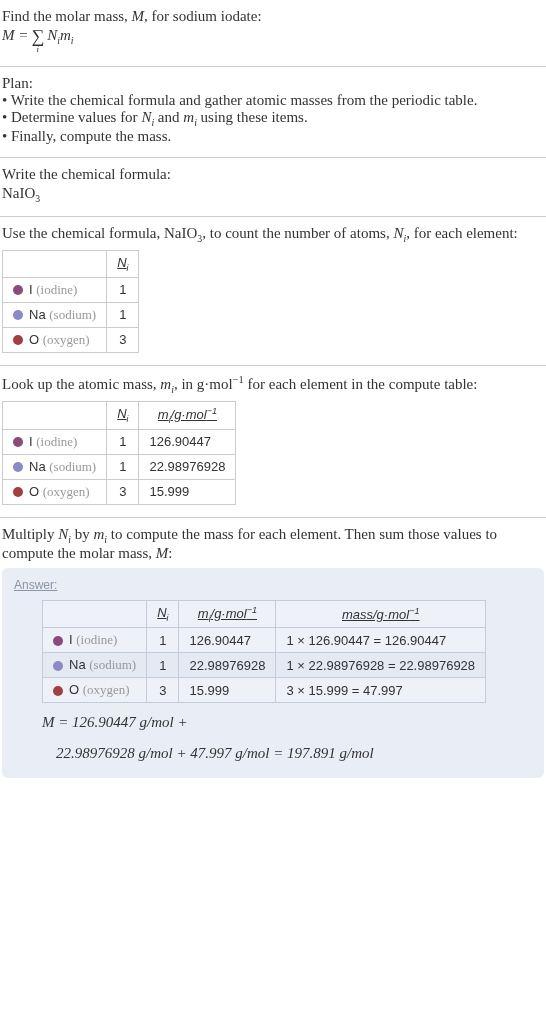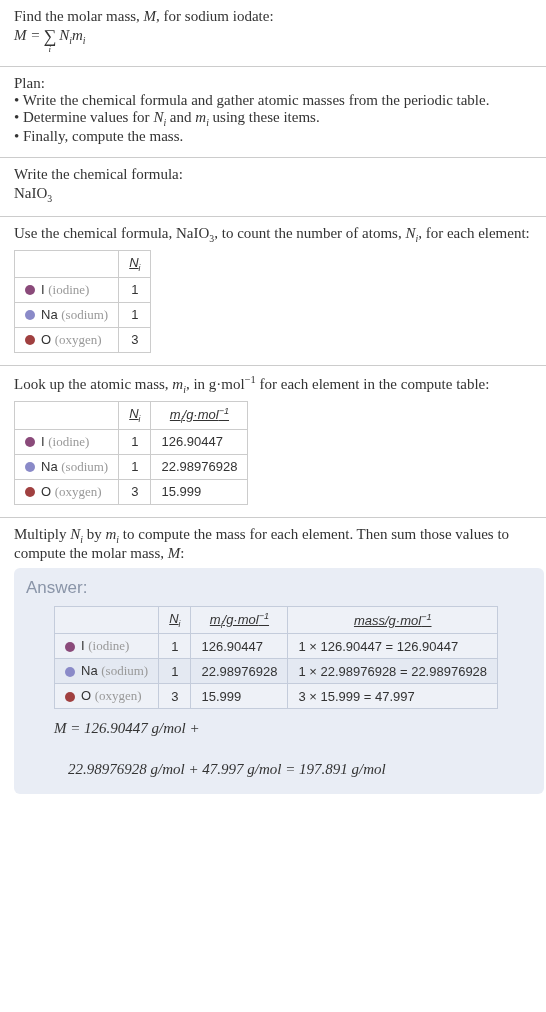--- a/index.html
+++ b/index.html
@@ -7,21 +7,21 @@
     margin: 0;
     padding: 0;
     background: #fff;
     font-family: Georgia, 'Times New Roman', serif;
     font-size: 15px;
     color: #333;
     width: 546px;
   }
   .section {
     border-bottom: 1px solid #ccc;
-    padding: 8px 2px 12px 14px;
+    padding: 8px 2px 12px 2px;
   }
   .section.noborder { border-bottom: none; }
   .formula {
     font-style: italic;
     font-family: Georgia, serif;
     display: inline-block;
   }
   .sub { vertical-align: sub; font-size: 0.65em; font-style: italic; }
   .sup { vertical-align: super; font-size: 0.7em; }
   .ital { font-style: italic; }
@@ -50,29 +50,29 @@
   .dot-na { background: #8a8ac8; }
   .dot-o { background: #a04040; }
   .elsym { color: #333; }
   .elname { color: #999; font-family: Liberation Serif, serif; }
   .answer-box {
     background: #e9edf5;
     border-radius: 6px;
     padding: 10px 12px 14px 12px;
     margin-top: 6px;
   }
-  .answer-label { color:#8a95a8; font-family: Arial, sans-serif; font-size: 17px; }
+  .answer-label { color:#8a95a8; font-family: Arial, sans-serif; font-size: 12px; text-decoration: underline; }
   .answer-box table { margin: 8px 0 8px 28px; }
   .answer-box th, .answer-box td {
     border: 1px solid #c4ccdb;
     background: #eef1f7;
   }
   .answer-box tr.alt td { background: #e4e9f2; }
   .answer-box .mrow { margin-left: 28px; font-style: italic; font-family: Georgia, serif; line-height: 1.5; }
-  .line1 { margin-bottom: 18px; }
+  .line1 { margin-bottom: 8px; }
   .frow { display:flex; align-items:flex-start; gap:3px; }
   .sumbox { display:inline-flex; flex-direction:column; align-items:center; line-height:1; font-style: normal;}
   .sumbox .sig { font-size:18px; }
   .sumbox .sidx { font-size:9px; font-style:italic; }
 </style>
 </head>
 <body>
 
 <div class="section">
   <div>

